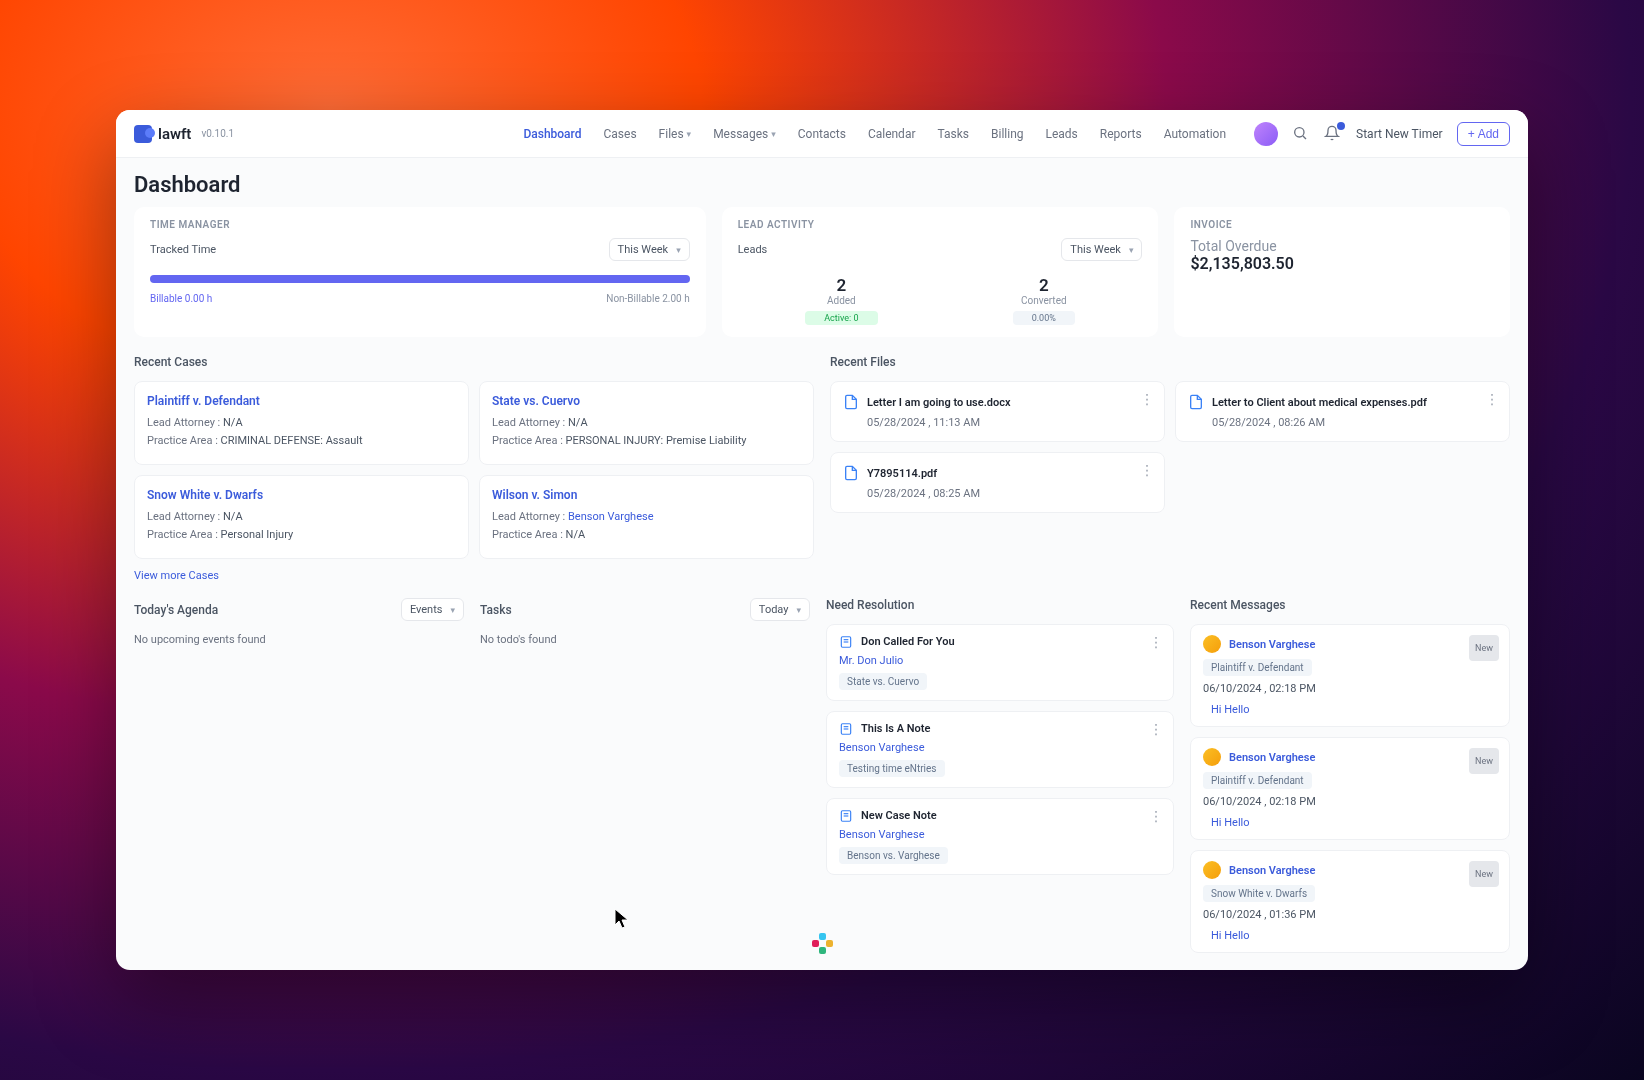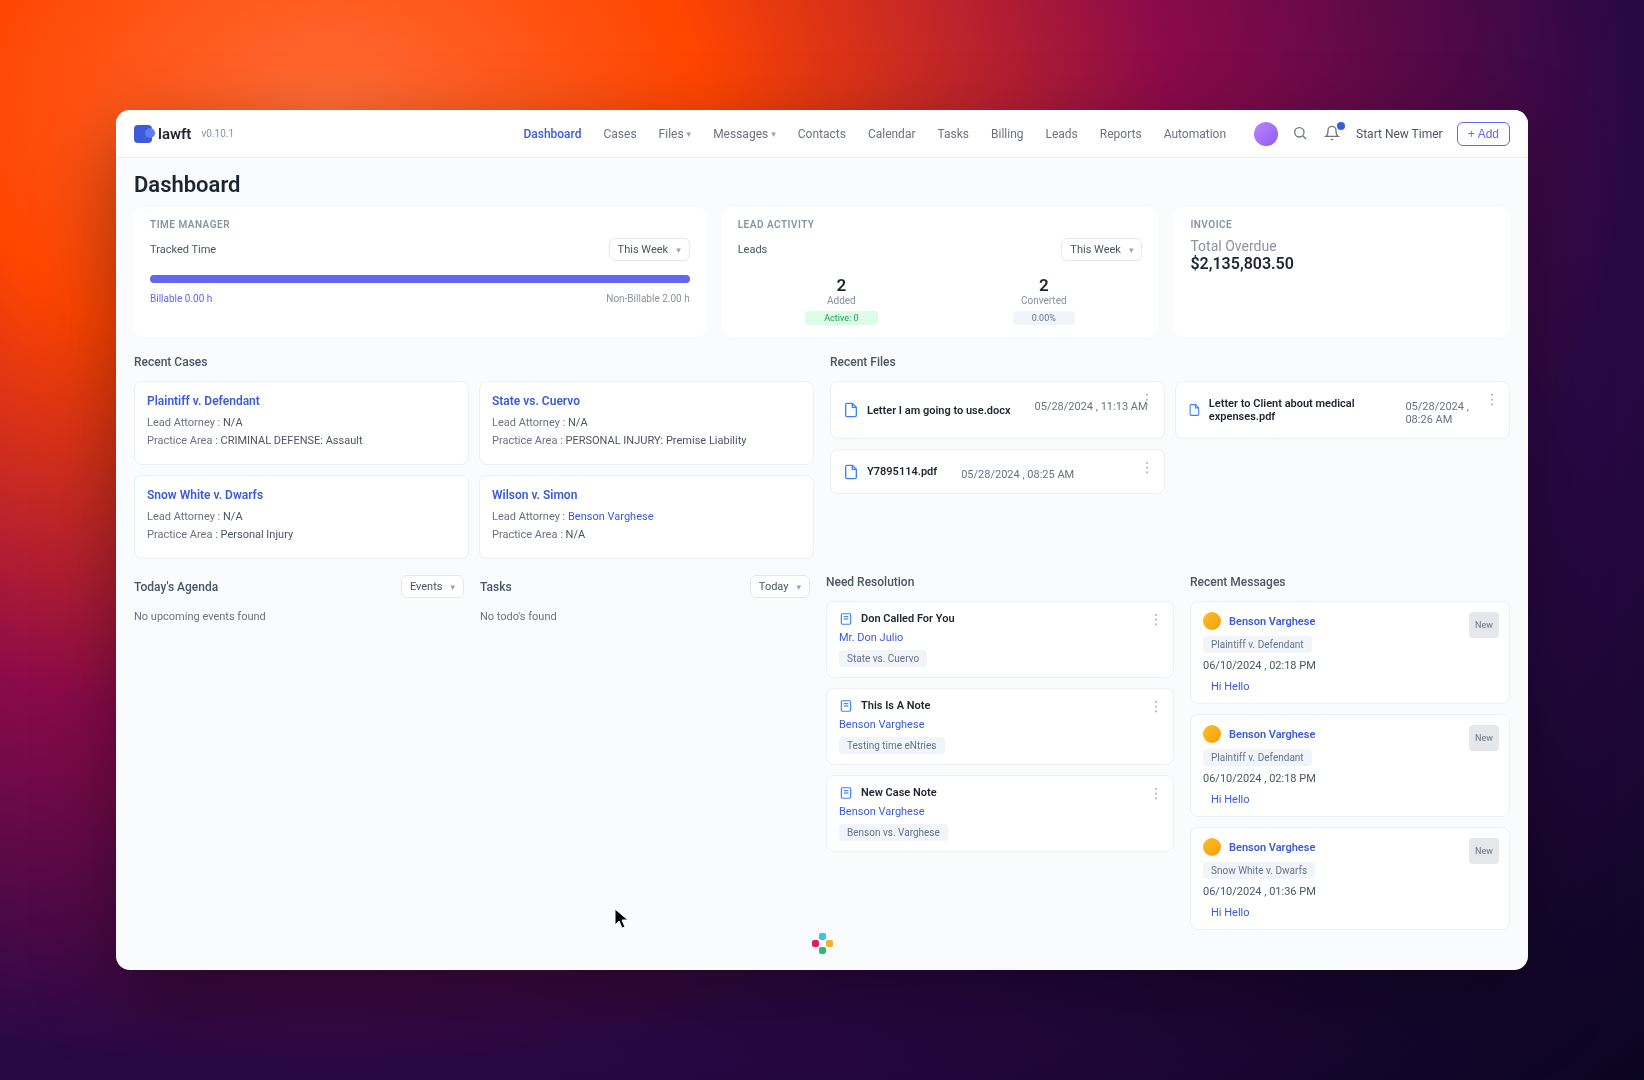--- a/index.html
+++ b/index.html
@@ -73,21 +73,21 @@
 .section-title { font-size: 12px; color:#4b5563; font-weight:500; margin-bottom:12px; }
 .cards-grid { display:grid; grid-template-columns: 1fr 1fr; gap: 10px; }
 .case-card { background:#fff; border:1px solid #eef0f3; border-radius:8px; padding:12px; }
 .case-title { font-size: 12px; font-weight:600; color:#3b5bdb; margin-bottom:8px; cursor:pointer; }
 .case-line { font-size: 11px; color:#6b7280; margin-bottom:5px; }
 .case-line .v { color:#4b5563; }
 .case-line .link { color:#3b5bdb; cursor:pointer; }
 .view-more { font-size: 11px; color:#3b5bdb; margin-top:10px; cursor:pointer; }
 
 .files-grid { display:grid; grid-template-columns: 1fr 1fr; gap: 10px; }
-.file-card { background:#fff; border:1px solid #eef0f3; border-radius:8px; padding:12px; display:flex; flex-direction:row; position:relative; }
+.file-card { background:#fff; border:1px solid #eef0f3; border-radius:8px; padding:12px; display:flex; flex-direction:column; position:relative; }
 .file-head { display:flex; align-items:center; gap:8px; }
 .file-icon { width:16px; height:16px; }
 .file-name { font-size: 11px; font-weight:600; color:#1e2430; cursor:pointer; }
 .file-time { font-size: 11px; color:#6b7280; margin-top:6px; margin-left:24px; }
 .dots { position:absolute; right:10px; top:10px; cursor:pointer; color:#9ca3af; font-size:14px; line-height:1; }
 
 .bottom-row { display:flex; gap:16px; }
 .agenda-panel { width: 330px; }
 .tasks-panel { width: 330px; }
 .resolution-panel { flex: 1; }
@@ -228,20 +228,21 @@
               <div class="case-title">Snow White v. Dwarfs</div>
     <div class="case-line">Lead Attorney : <span class="v">N/A</span></div>
     <div class="case-line">Practice Area : <span class="v">Personal Injury</span></div>
             </div>
             <div class="case-card">
               <div class="case-title">Wilson v. Simon</div>
     <div class="case-line">Lead Attorney : <span class="link">Benson Varghese</span></div>
     <div class="case-line">Practice Area : <span class="v">N/A</span></div>
             </div>
           </div>
+        <div class="view-more">View more Cases</div>
       </div>
       <div class="files-panel">
         <div class="section-title">Recent Files</div>
         <div class="files-grid" id="files-grid">
             <div class="file-card">
               <div class="file-head">
                 <svg class="file-icon" viewBox="0 0 24 24" fill="none" stroke="#3b82f6" stroke-width="2">
                   <path d="M14 2H6a2 2 0 0 0-2 2v16a2 2 0 0 0 2 2h12a2 2 0 0 0 2-2V8z"></path>
                   <polyline points="14 2 14 8 20 8"></polyline>
                 </svg>

